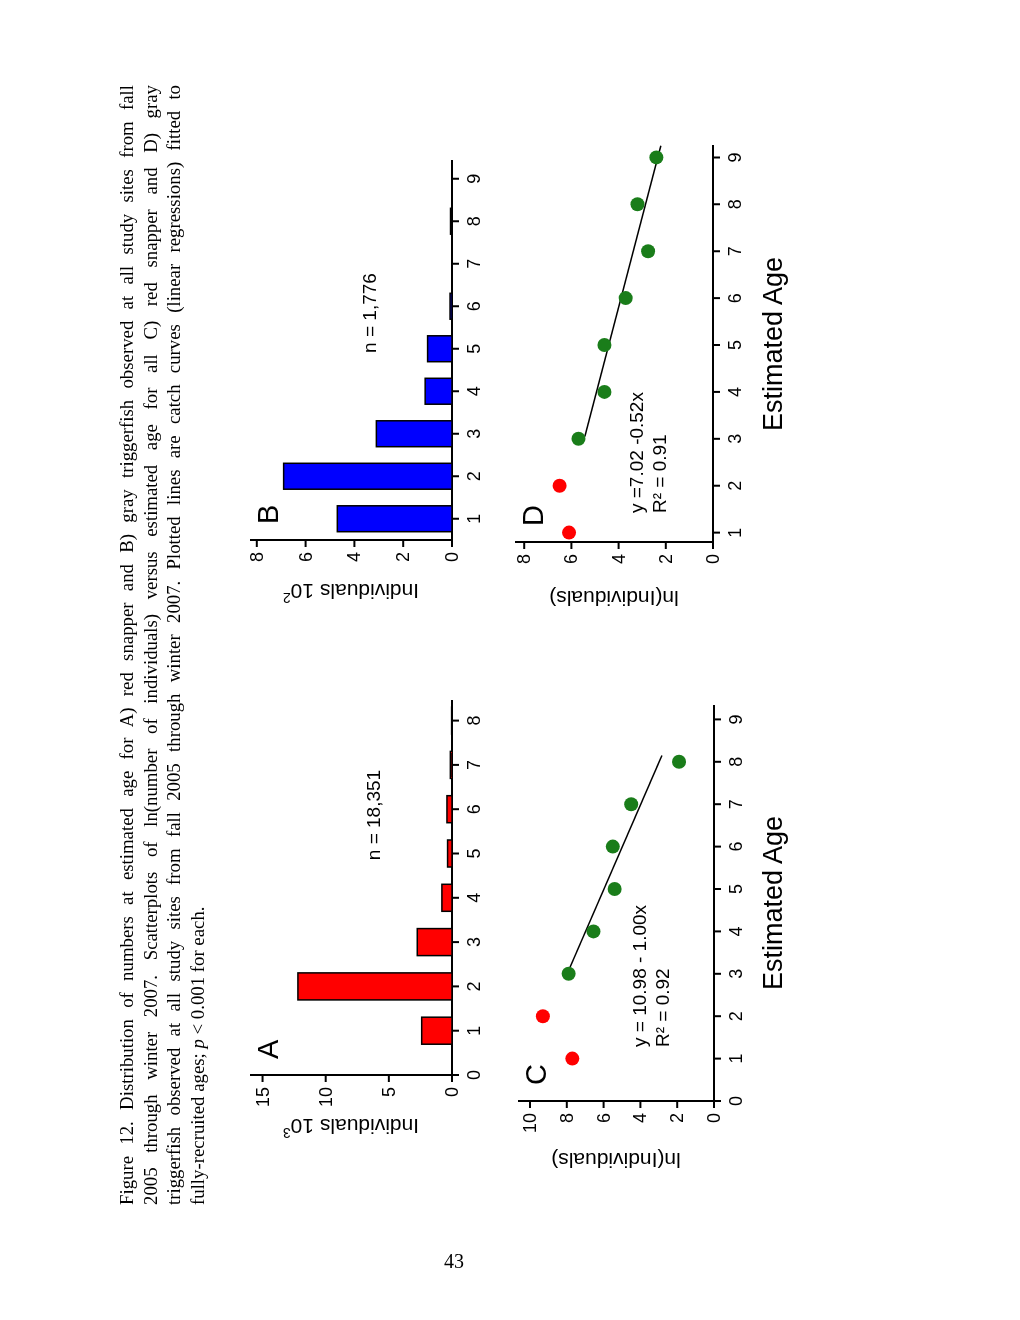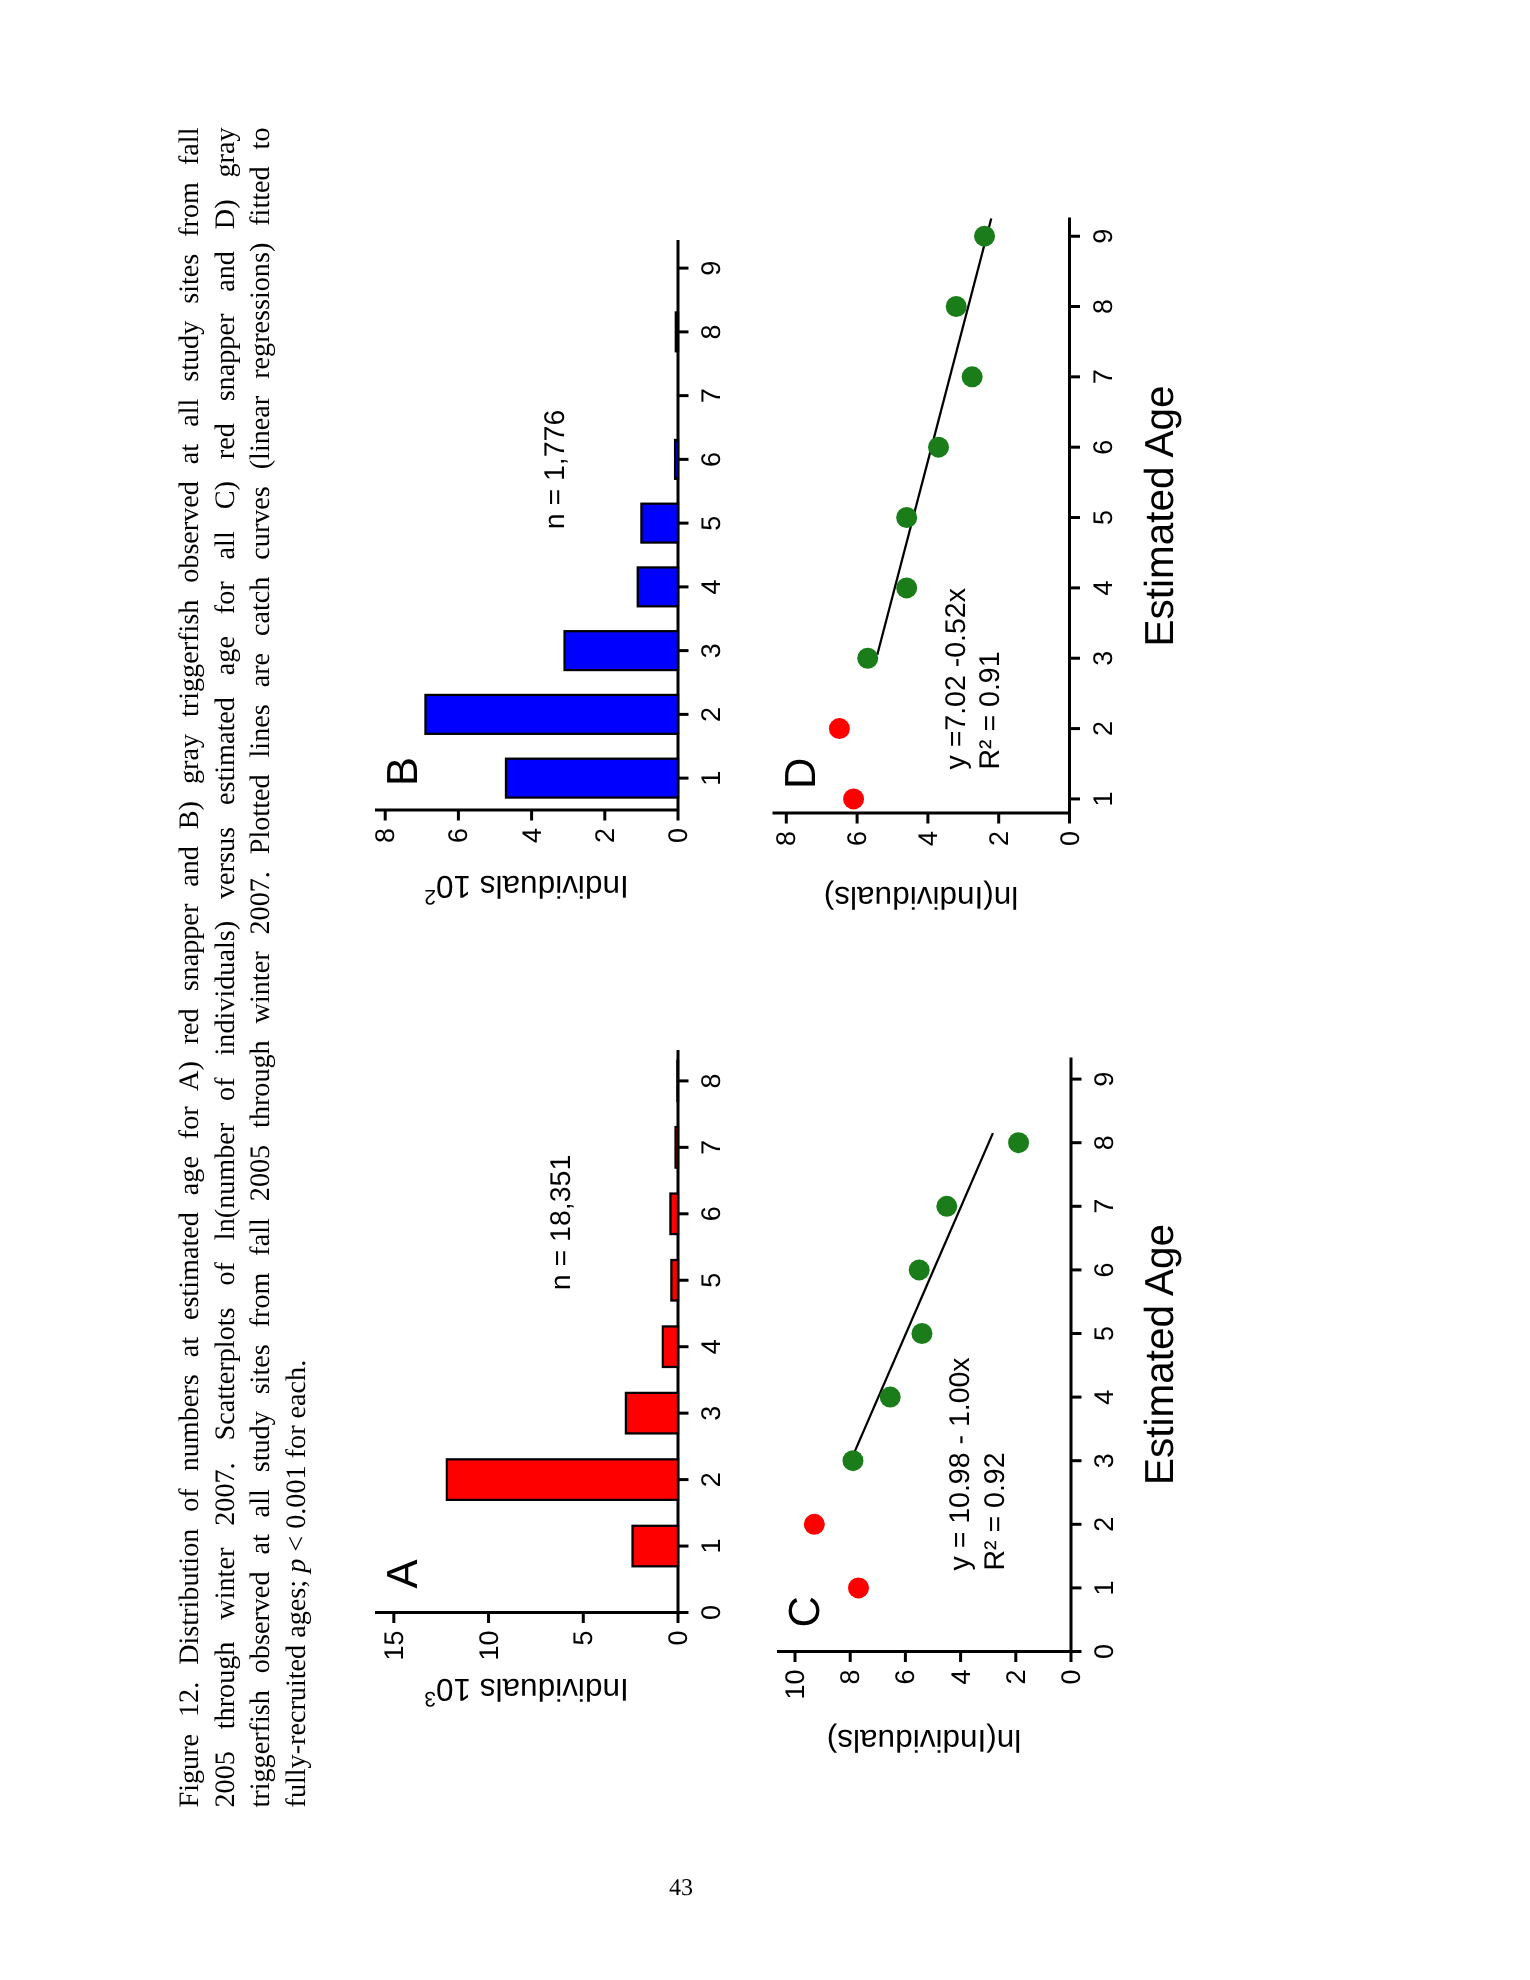--- a/index.html
+++ b/index.html
@@ -7,21 +7,21 @@
          font-family:"Liberation Serif", serif;}
   .fig-rot{position:absolute;left:110px;top:1205px;width:1120px;height:700px;
            transform:rotate(-90deg);transform-origin:0 0;}
   .caption{position:absolute;left:0;top:5px;width:1120px;color:#000;
            font-size:18.8px;line-height:23.5px;font-family:"Liberation Serif", serif;}
   .cap-line{width:1120px;}
   .cap-line.just{text-align:justify;text-align-last:justify;}
   .charts{position:absolute;left:0;top:0;}
   .charts text{font-family:"Liberation Sans", sans-serif;fill:#000;}
   .pagenum{position:absolute;left:0;top:1250px;width:908px;text-align:center;
-           font-size:16px;color:#000;font-family:"Liberation Serif", serif;}
+           font-size:20px;color:#000;font-family:"Liberation Serif", serif;}
 </style>
 </head>
 <body>
 
 <div class="sheet">
   <div class="fig-rot">
     <div class="caption">
       <div class="cap-line just">Figure 12. Distribution of numbers at estimated age for A) red snapper and B) gray triggerfish observed at all study sites from fall</div>
       <div class="cap-line just">2005 through winter 2007. Scatterplots of ln(number of individuals) versus estimated age for all C) red snapper and D) gray</div>
       <div class="cap-line just">triggerfish observed at all study sites from fall 2005 through winter 2007. Plotted lines are catch curves (linear regressions) fitted to</div>

